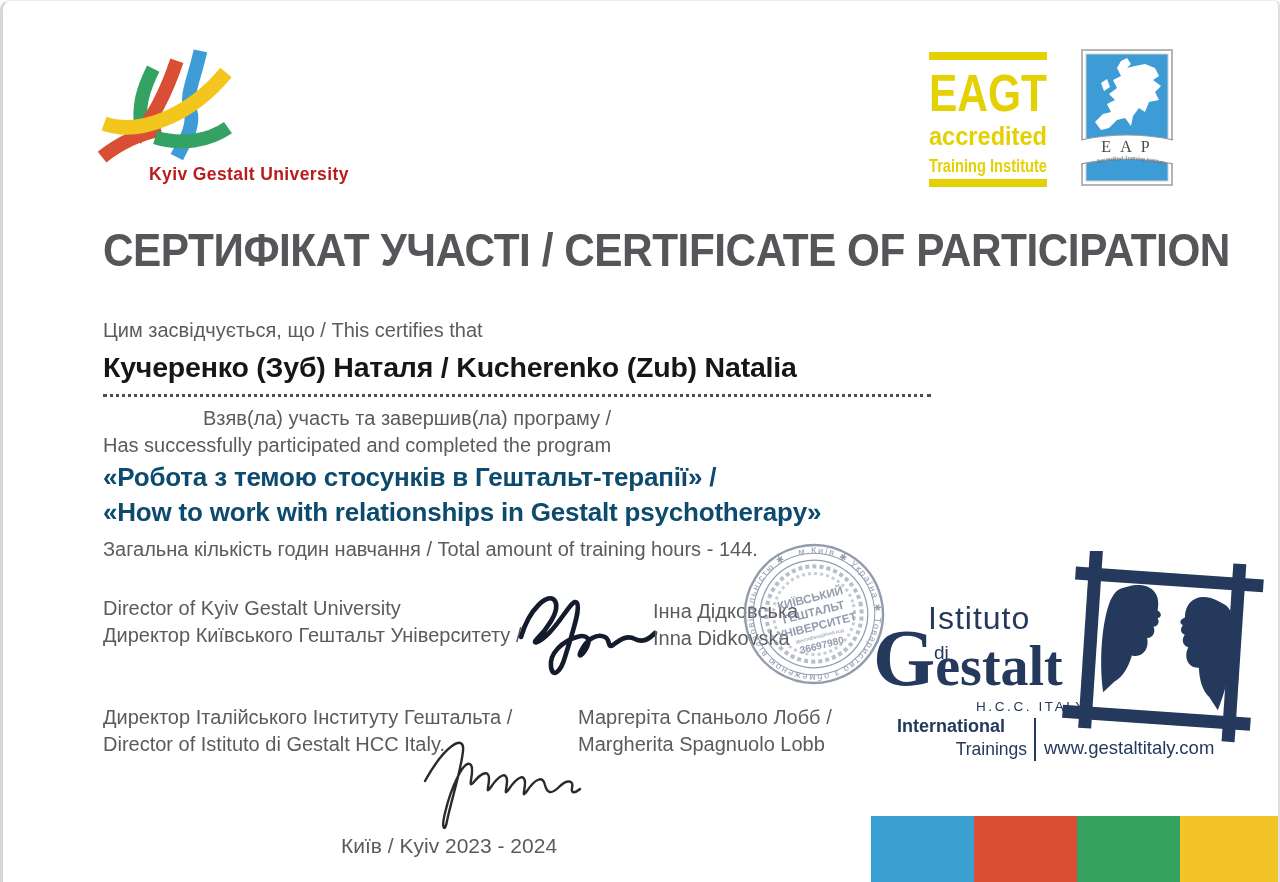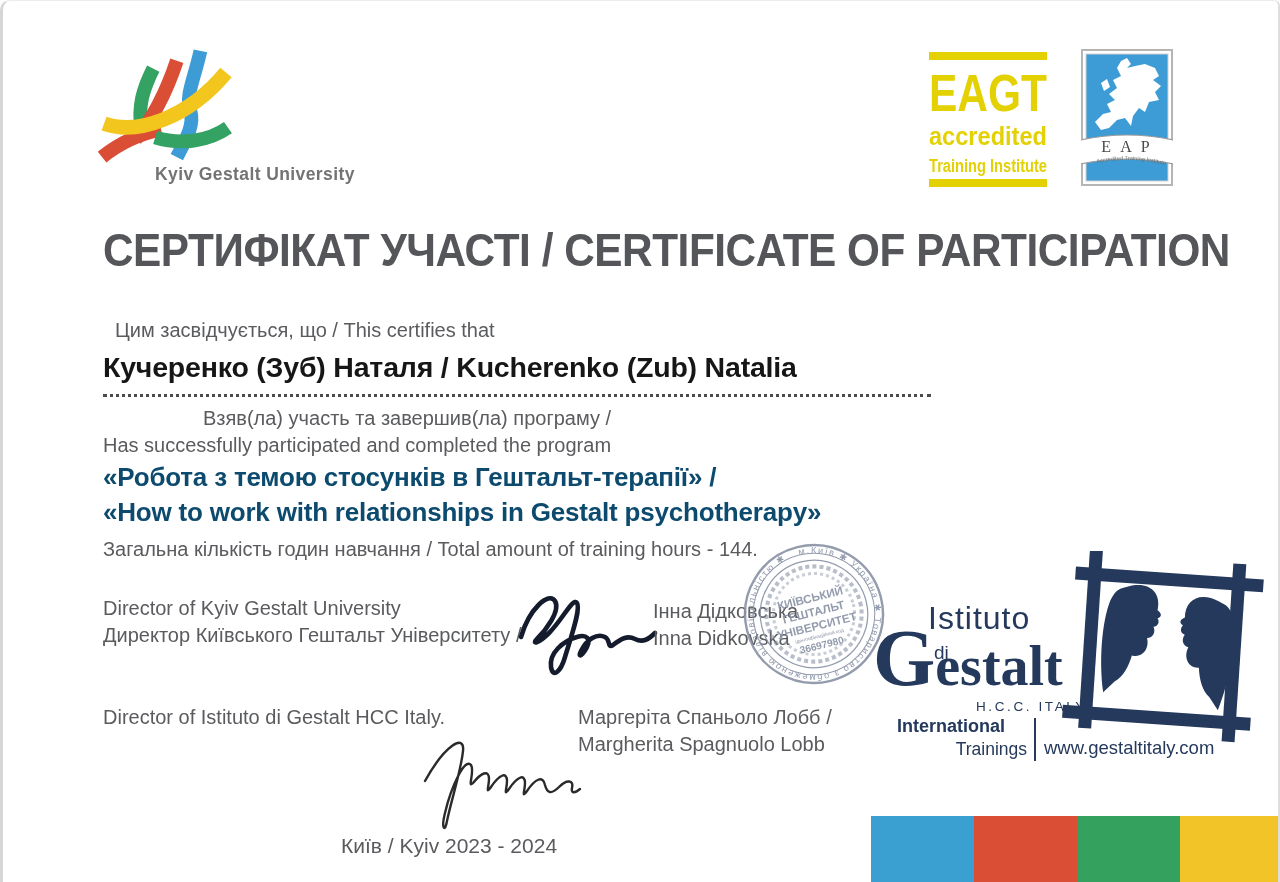--- a/index.html
+++ b/index.html
@@ -10,35 +10,35 @@
     border-top:1px solid #ececec;border-radius:10px 6px 0 0;
     box-sizing:border-box;
   }
   .abs{position:absolute;}
   .gray{color:#5a5b5e;}
   .title{
     left:100px;top:221px;font-size:47px;font-weight:700;color:#55565a;
     letter-spacing:-0.5px;white-space:nowrap;transform:scaleX(.90);
     transform-origin:left top;
   }
-  .certifies{left:112px;top:318px;font-size:20px;white-space:nowrap;}
+  .certifies{left:100px;top:318px;font-size:20px;white-space:nowrap;}
   .name{
     left:100px;top:350px;font-size:28.5px;font-weight:700;color:#161616;
     letter-spacing:-0.2px;white-space:nowrap;
   }
   .dotted-line{left:100px;top:393px;width:828px;height:0;border-bottom:3px dotted #4c4c4c;}
   .partblock{left:100px;top:404px;font-size:20px;line-height:27px;white-space:nowrap;text-align:right;}
   .program{
     left:100px;top:459px;font-size:26px;font-weight:700;color:#0c4a6e;
     line-height:35px;white-space:nowrap;letter-spacing:-0.2px;
   }
   .hours{left:100px;top:537px;font-size:20px;white-space:nowrap;}
   .sigrole{font-size:20px;line-height:27px;white-space:nowrap;}
   .signame{font-size:20px;line-height:27px;white-space:nowrap;}
-  .kgu-label{left:152px;top:163px;font-size:17.5px;font-weight:600;color:#737373;letter-spacing:.4px;}
+  .kgu-label{left:146px;top:163px;font-size:17.5px;font-weight:600;color:#b91c1c;letter-spacing:.4px;}
   .city{left:338px;top:833px;font-size:21px;white-space:nowrap;}
   .colorbar{left:868px;top:815px;width:412px;height:67px;display:flex;}
   .colorbar div{flex:1;}
   
   .ist-navy{color:#24395c;}
   .ist-istituto{left:925px;top:599px;font-size:32px;letter-spacing:1px;}
   .ist-di{left:931px;top:641px;font-size:19px;}
   .ist-gestalt{left:870px;top:617px;font-family:"Liberation Serif",serif;font-weight:700;white-space:nowrap;}
   .ist-gestalt .gbig{font-size:80px;line-height:80px;}
   .ist-gestalt .grest{font-size:56px;font-family:Liberation Serif, serif;}
@@ -152,20 +152,21 @@
         <line x1="12" y1="33" x2="200" y2="23"></line>
         <line x1="174" y1="4" x2="184" y2="182"></line>
         <line x1="16" y1="172" x2="204" y2="162"></line>
       </g>
       <path fill="#24395c" d="M66,40 C86,32 100,42 98,60 C103,63 103,66 99,68 C102,72 100,76 96,77 C99,82 97,88 91,89 C95,100 88,110 78,108 C76,120 72,130 64,136 L54,148 C46,118 44,78 50,56 C54,44 58,43 66,40 Z"></path>
       <path fill="#24395c" transform="translate(224,4) scale(-1,1)" d="M66,40 C86,32 100,42 98,60 C103,63 103,66 99,68 C102,72 100,76 96,77 C99,82 97,88 91,89 C95,100 88,110 78,108 C76,120 72,130 64,136 L54,148 C46,118 44,78 50,56 C54,44 58,43 66,40 Z"></path>
     </g>
   </svg>
 
   <div class="abs sigrole gray" style="left:100px;top:703px">
+    <div>Директор Італійського Інституту Гештальта /</div>
     <div>Director of Istituto di Gestalt HCC Italy.</div>
   </div>
 
   <svg class="abs" style="left:418px;top:722px" width="200" height="115" viewBox="0 0 200 115">
     <path d="M4,58 C24,22 44,10 42,28 C40,48 30,78 26,98 C24,110 20,106 24,90 C30,64 44,34 50,42 C54,48 46,66 52,60 C60,50 68,46 68,56 C68,64 64,72 70,64 C78,52 86,48 86,58 C86,66 82,74 88,66 C96,54 104,50 104,60 C104,68 100,76 106,68 C114,56 122,52 124,62 C126,70 130,72 138,64 C146,56 153,57 151,65 C150,70 153,71 159,66" fill="none" stroke="#2a2a2a" stroke-width="2.4" stroke-linecap="round"></path>
   </svg>
 
   <div class="abs signame gray" style="left:575px;top:703px">
     <div>Маргеріта Спаньоло Лобб /</div>
     <div>Margherita Spagnuolo Lobb</div>

